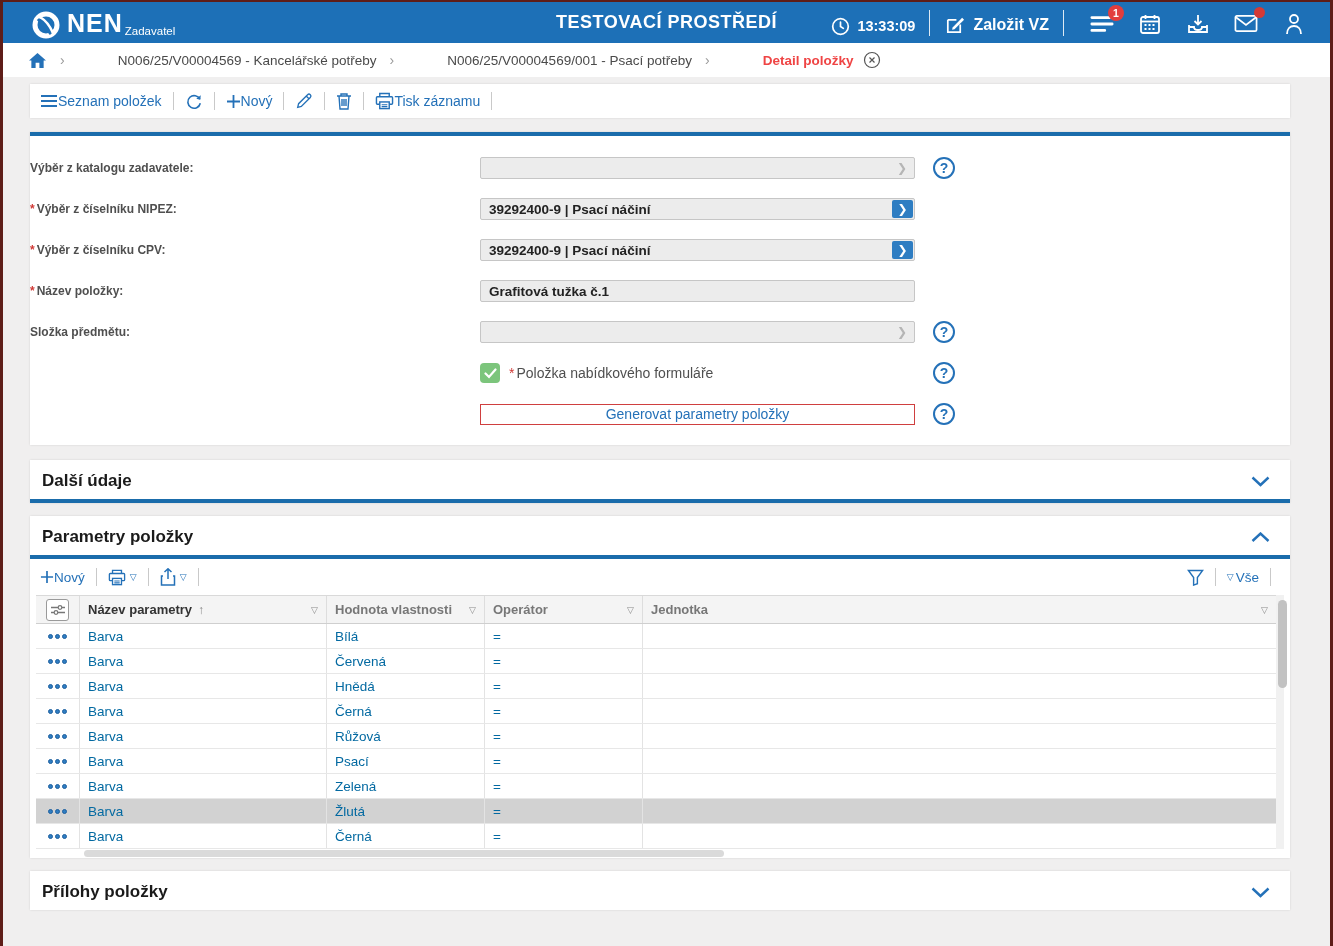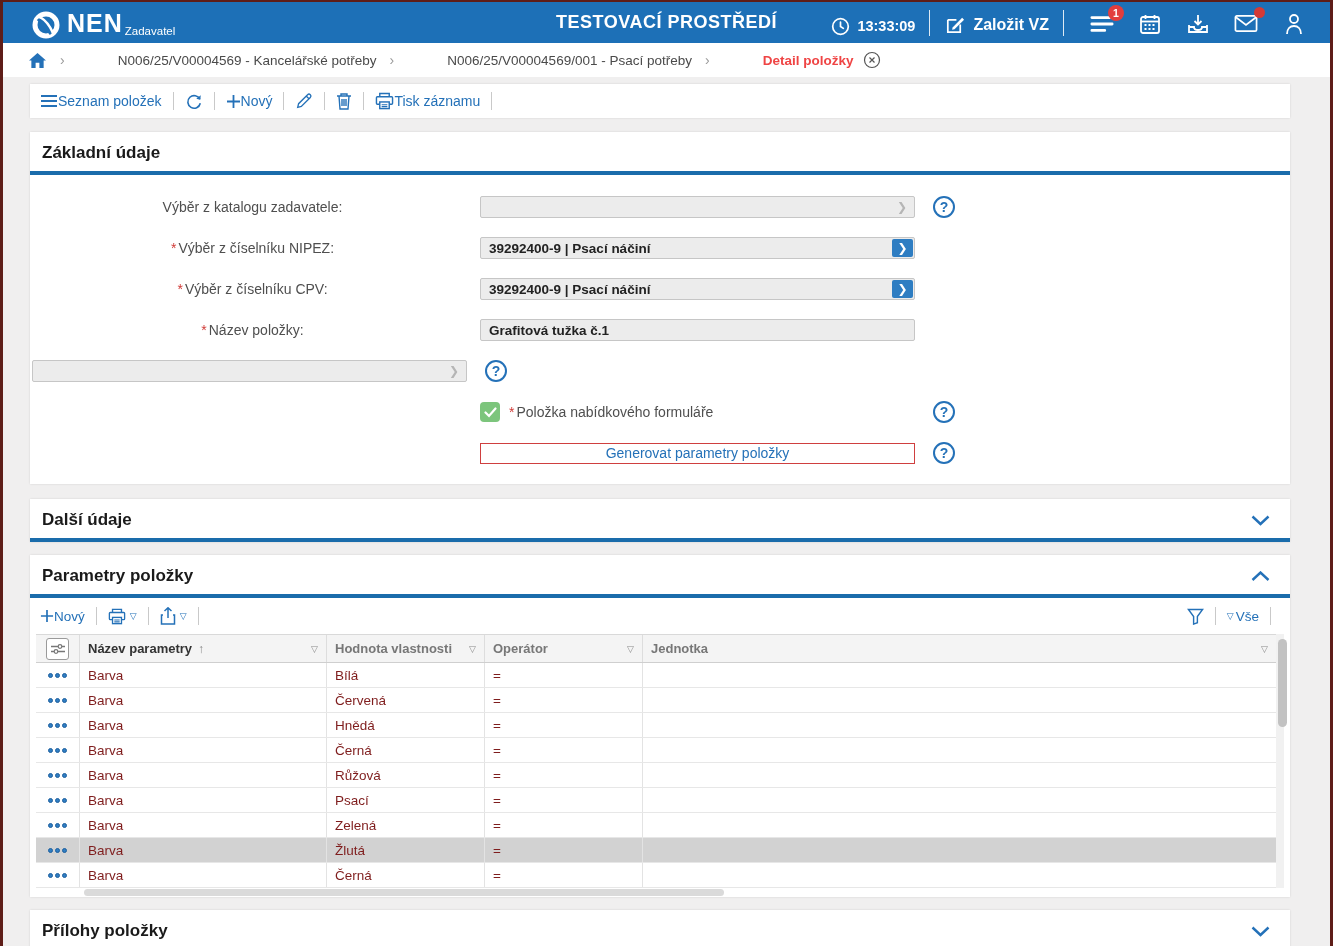--- a/index.html
+++ b/index.html
@@ -40,21 +40,21 @@
 
   
   .sec-head { display:flex; align-items:center; justify-content:space-between; padding:11px 14px 8px 12px; }
   .sec-title { font-size:17px; font-weight:bold; color:#1a1a1a; }
   .sec-underline { height:4px; background:#1a6cab; }
   .sec-chevron { cursor:pointer; display:flex; align-items:center; margin-right:6px; }
 
   
   .form { padding:21px 0 20px 0; display:flex; flex-direction:column; gap:19px; }
   .frow { display:flex; align-items:center; }
-  .flabel { width:448px; text-align:center; font-size:14px; color:#4f4f4f; padding-right:3px; white-space:nowrap; }
+  .flabel { width:448px; text-align:left; font-size:12px; color:#4f4f4f; padding-right:3px; white-space:nowrap;font-weight:bold; }
   .req { color:#d03a36; margin-right:2px; }
   .fctrl { width:435px; margin-left:2px; position:relative; }
   .field { height:22px; background:#ececec; border:1px solid #c6c6c6; border-radius:2px; position:relative; display:flex; align-items:center; }
   .field .fval { font-size:13.5px; font-weight:bold; color:#222; padding:0 26px 0 8px; white-space:nowrap; overflow:hidden; }
   .chev-dis { position:absolute; right:7px; top:3px; color:#b5b5b5; font-size:12px; }
   .chev-btn { position:absolute; right:1px; top:1px; width:21px; height:18px; background:#2e7dc2; border-radius:2px; color:#fff; font-size:12px; font-weight:bold; display:flex; align-items:center; justify-content:center; cursor:pointer; }
   .helpicon { width:22px; height:22px; border:2px solid #2471b8; border-radius:50%; color:#2471b8; font-weight:bold; font-size:14px; display:flex; align-items:center; justify-content:center; margin-left:18px; cursor:pointer; }
   .chkrow { display:flex; align-items:center; }
   .checkbox { width:20px; height:20px; background:#7cc57c; border-radius:4px; display:flex; align-items:center; justify-content:center; cursor:pointer; }
   .chklabel { font-size:14px; color:#4f4f4f; margin-left:9px; }
@@ -75,21 +75,21 @@
   .c-icon { width:44px; justify-content:center; }
   .c-name { width:247px; }
   .c-value { width:158px; }
   .c-op { width:158px; }
   .c-unit { width:633px; border-right:none; }
   .ghead .hlbl { white-space:nowrap;font-weight:bold; }
   .ghead .c-name .hlbl { font-weight:bold; color:#333; }
   .hfilter { margin-left:auto; font-size:9px; color:#8a8a8a; cursor:pointer; }
   .sorticon { color:#8a8a8a; margin-left:6px; font-size:12px; }
   .colcfg { width:23px; height:22px; border:1px solid #9a9a9a; border-radius:3px; display:flex; align-items:center; justify-content:center; cursor:pointer; background:#fff; }
-  .grow { display:flex; height:25px; background:#fff; border-bottom:1px solid #e7e7e7; font-size:13.5px; color:#7f1d1d; align-items:center; cursor:pointer; }
+  .grow { display:flex; height:25px; background:#fff; border-bottom:1px solid #e7e7e7; font-size:13.5px; color:#0369a1; align-items:center; cursor:pointer; }
   .grow .gcell { border-right:1px solid #e3e3e3; }
   .grow .c-unit { border-right:none; }
   .grow.selected { background:#d2d2d2; }
   .dots { display:flex; gap:2px; }
   .dots i { width:5px; height:5px; border-radius:50%; background:#2e7dc2; border:1px solid #1d5f9e; }
   .vscroll { width:14px; background:#f1f1f1; position:relative; }
   .vthumb { position:absolute; left:2px; top:5px; width:9px; height:88px; background:#c2c2c2; border-radius:5px; cursor:pointer; }
   .hscroll { height:9px; margin:0 20px 2px 6px; position:relative; }
   .hthumb { position:absolute; left:48px; top:1px; width:640px; height:7px; background:#dadada; border-radius:4px; cursor:pointer; }
 
@@ -231,23 +231,20 @@
             <rect x="1.5" y="5" width="17" height="8" rx="1" fill="none" stroke="#2471b8" stroke-width="1.5"></rect>
             <rect x="5" y="10.5" width="10" height="7" fill="#fff" stroke="#2471b8" stroke-width="1.5"></rect>
             <path d="M7 13.5 h6 M7 15.5 h6" stroke="#2471b8" stroke-width="1.2"></path>
           </svg>
         <span>Tisk záznamu</span>
       </div>
       <div class="tb-sep"></div>
     </div>
 
     <div class="card">
-      <div class="sec-head">
-        <span class="sec-title">Základní údaje</span>
-      </div>
       <div class="sec-underline"></div>
       <div class="form">
 
         <div class="frow">
           <div class="flabel"><span>Výběr z katalogu zadavatele:</span></div>
           <div class="fctrl">
             <div class="field">
               <span class="fval"></span>
               <span class="chev-dis">❯</span>
             </div>
@@ -278,20 +275,21 @@
         <div class="frow">
           <div class="flabel"><span class="req">*</span><span>Název položky:</span></div>
           <div class="fctrl">
             <div class="field">
               <span class="fval">Grafitová tužka č.1</span>
             </div>
           </div>
         </div>
 
         <div class="frow">
+          <div class="flabel"><span>Složka předmětu:</span></div>
           <div class="fctrl">
             <div class="field">
               <span class="fval"></span>
               <span class="chev-dis">❯</span>
             </div>
           </div>
           <div class="helpicon">?</div>
         </div>
 
         <div class="frow">

